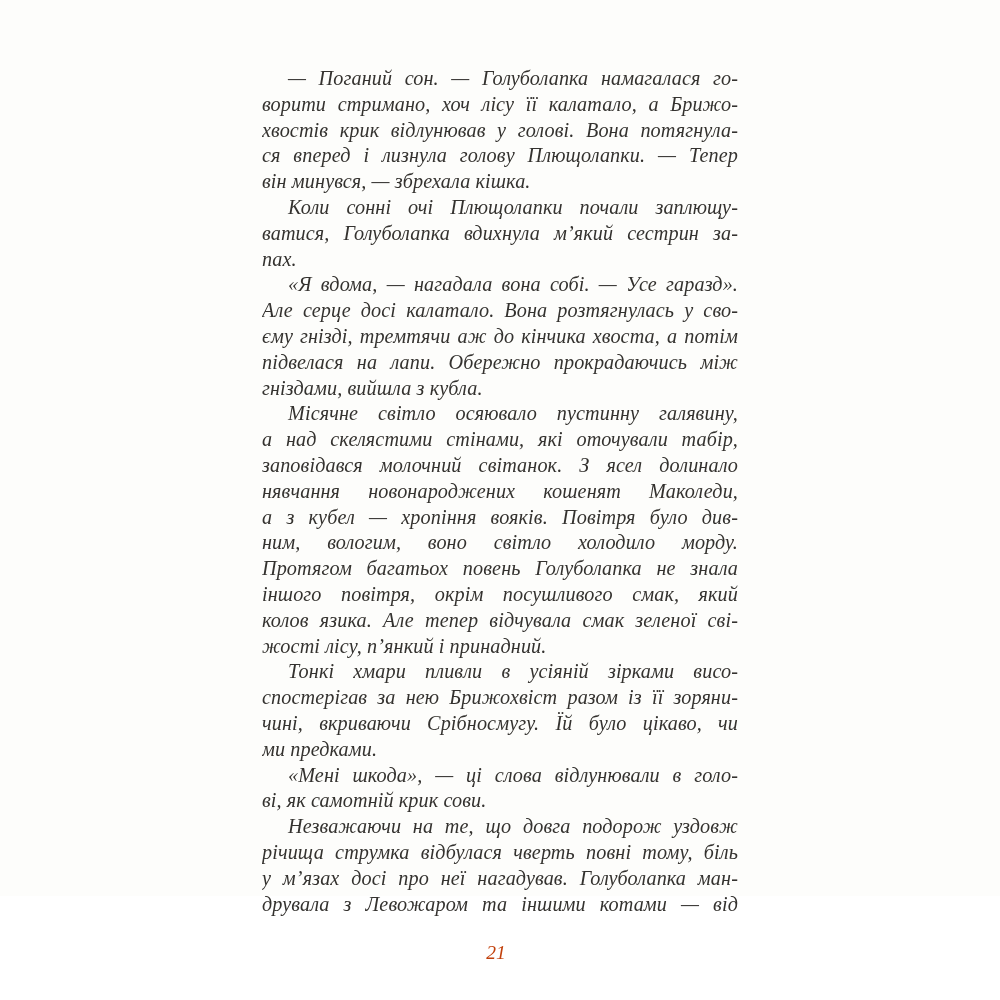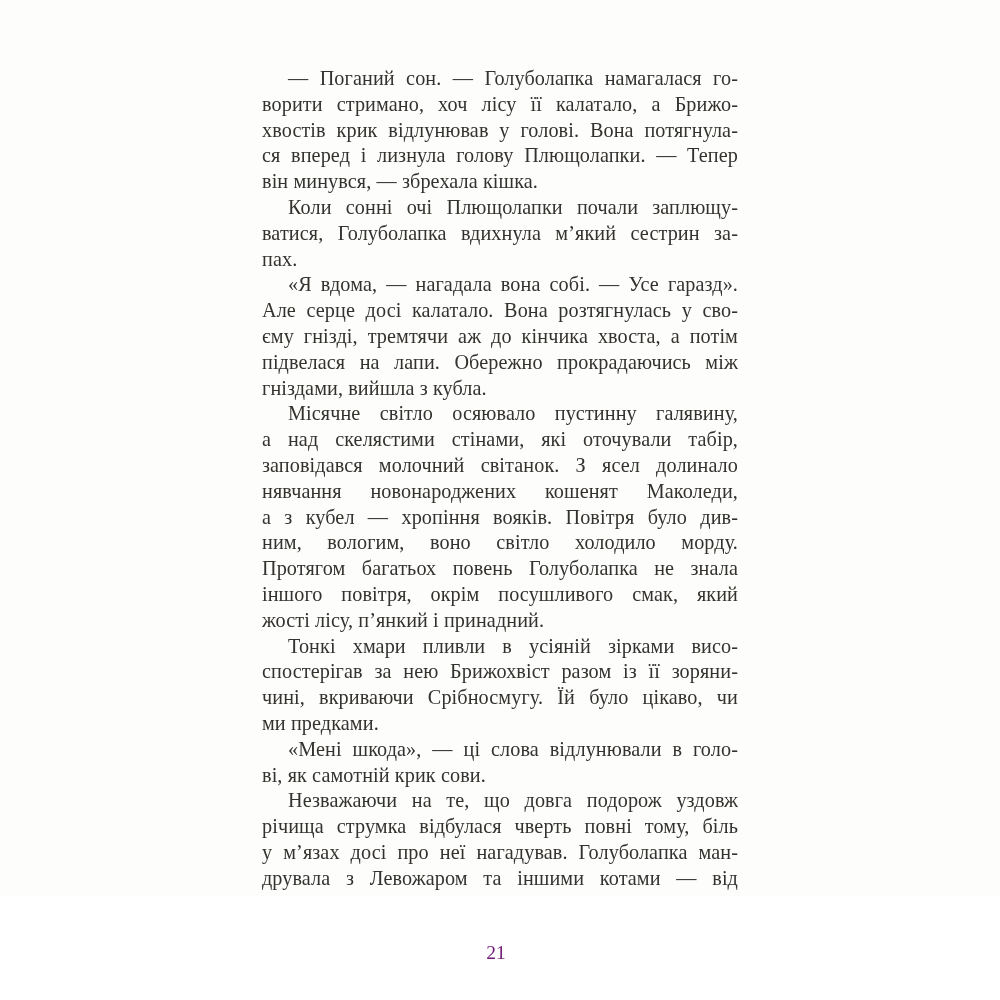--- a/index.html
+++ b/index.html
@@ -10,20 +10,21 @@
     overflow: hidden;
     background: #ffffff;
   }
   .book-page {
     position: relative;
     width: 1000px;
     height: 896px;
     background: #fdfdfb;
     font-family: "Liberation Serif", "DejaVu Serif", serif;
     color: #34322f;
+    font-style: italic;
   }
   .text-column {
     position: absolute;
     left: 262px;
     top: 66px;
     width: 476px;
   }
   .paragraph {
     margin: 0;
     padding: 0;
@@ -46,21 +47,21 @@
     text-align-last: left;
   }
   .page-number {
     position: absolute;
     top: 941px;
     left: 0;
     width: 992px;
     text-align: center;
     font-size: 19.5px;
     line-height: 24px;
-    color: #701a75;
+    color: #c2410c;
   }
 </style>
 </head>
 <body>
 
 <div class="book-page">
   <div class="text-column">
       <div class="paragraph">
         <div class="line first">— Поганий сон. — Голуболапка намагалася го-</div>
         <div class="line">ворити стримано, хоч лісу її калатало, а Брижо-</div>
@@ -82,20 +83,21 @@
       </div>
       <div class="paragraph">
         <div class="line first">Місячне світло осяювало пустинну галявину,</div>
         <div class="line">а над скелястими стінами, які оточували табір,</div>
         <div class="line">заповідався молочний світанок. З ясел долинало</div>
         <div class="line">нявчання новонароджених кошенят Маколеди,</div>
         <div class="line">а з кубел — хропіння вояків. Повітря було див-</div>
         <div class="line">ним, вологим, воно світло холодило морду.</div>
         <div class="line">Протягом багатьох повень Голуболапка не знала</div>
         <div class="line">іншого повітря, окрім посушливого смак, який</div>
+        <div class="line">колов язика. Але тепер відчувала смак зеленої сві-</div>
         <div class="line para-end">жості лісу, п’янкий і принадний.</div>
       </div>
       <div class="paragraph">
         <div class="line first">Тонкі хмари пливли в усіяній зірками висо-</div>
         <div class="line">спостерігав за нею Брижохвіст разом із її зоряни-</div>
         <div class="line">чині, вкриваючи Срібносмугу. Їй було цікаво, чи</div>
         <div class="line para-end">ми предками.</div>
       </div>
       <div class="paragraph">
         <div class="line first">«Мені шкода», — ці слова відлунювали в голо-</div>

